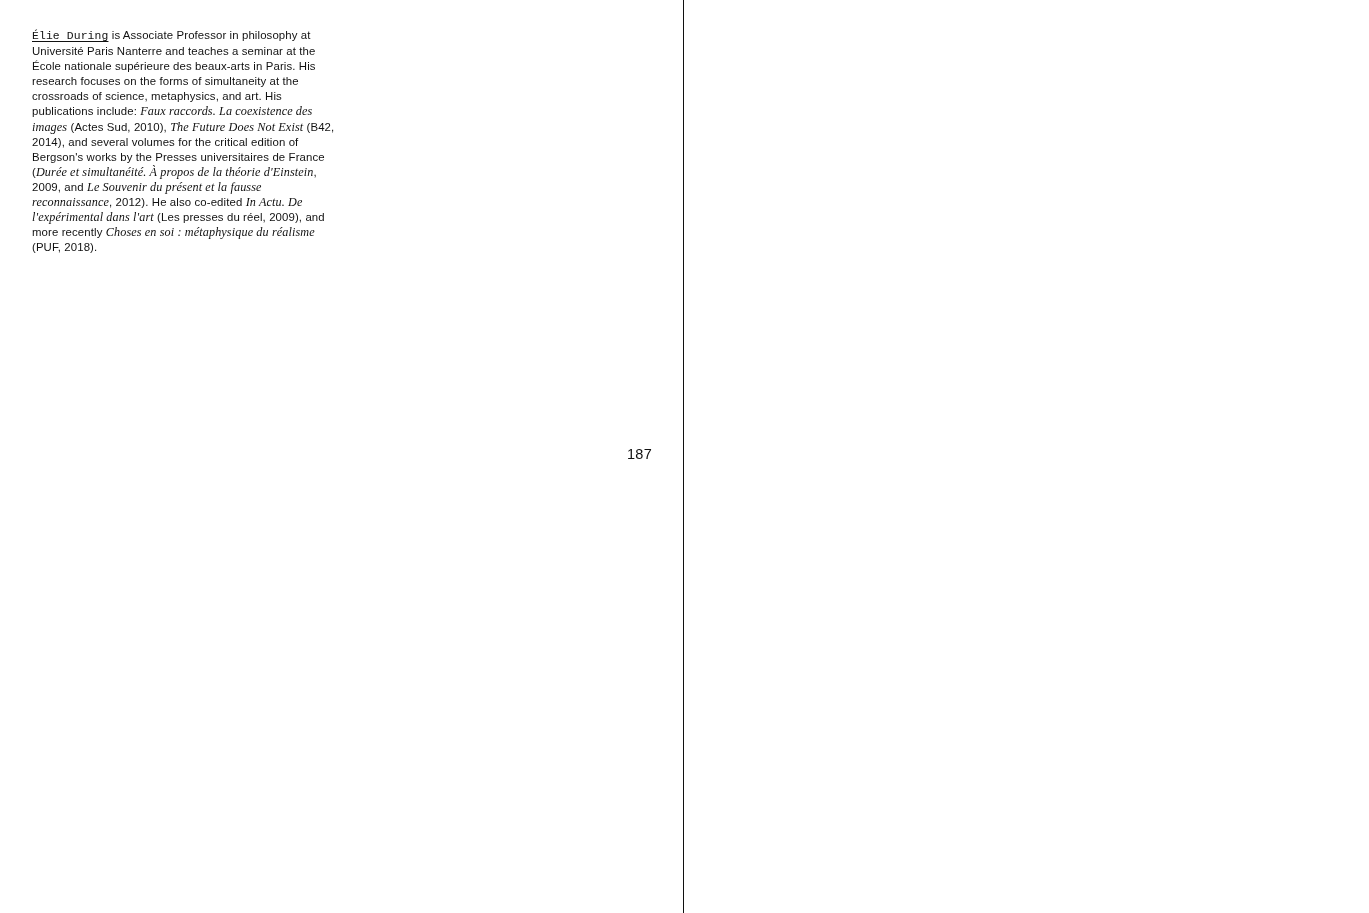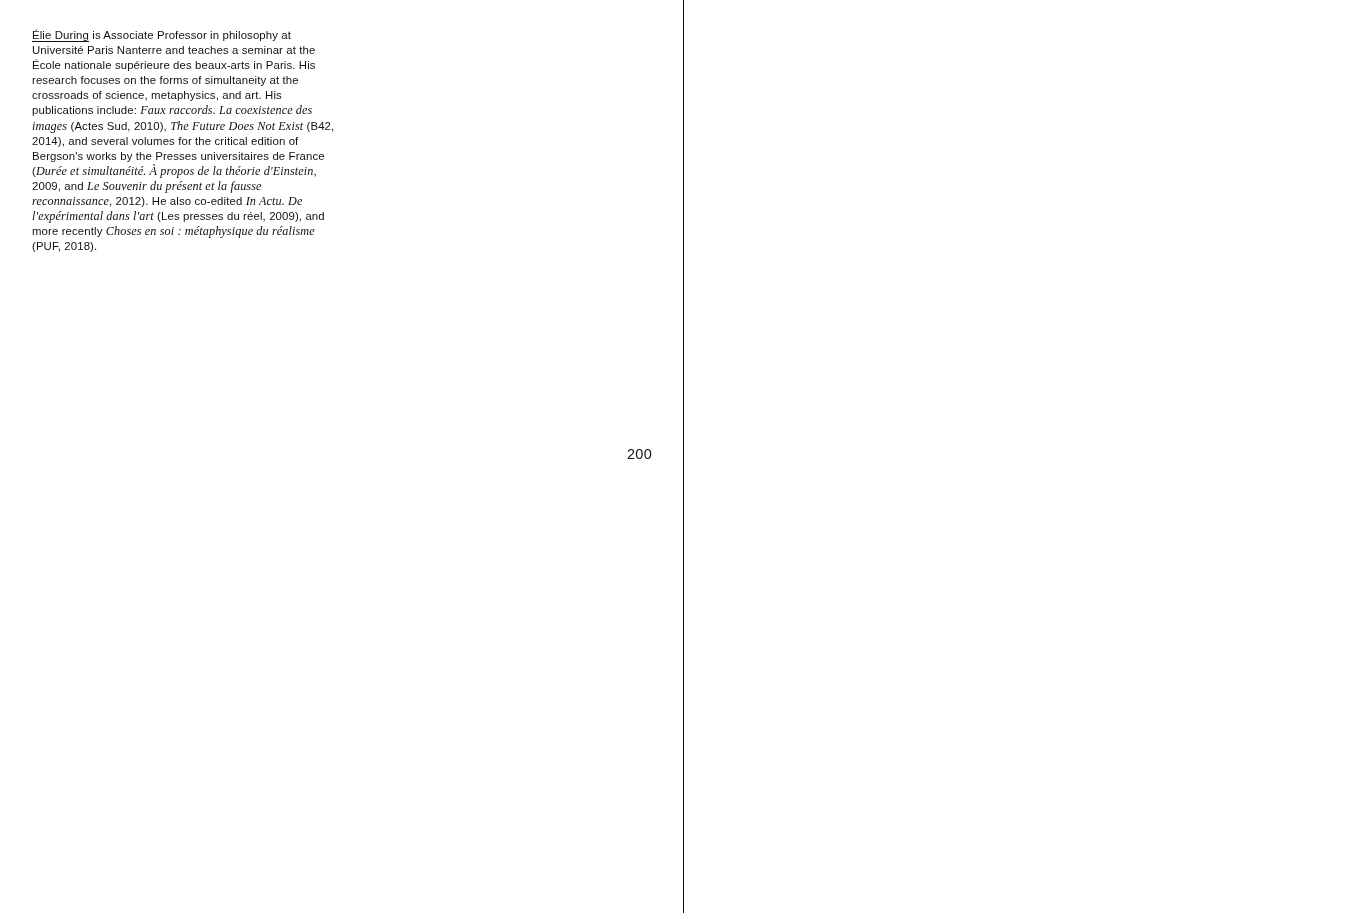--- a/index.html
+++ b/index.html
@@ -40,20 +40,21 @@
     top: 28px;
     width: 305px;
     font-size: 11.4px;
     line-height: 15.1px;
     text-align: left;
     letter-spacing: 0.01em;
   }
   .bio .name {
     text-decoration: underline;
     text-underline-offset: 2px;
+    font-family: Liberation Mono, monospace;
   }
   .bio i { font-family: "Liberation Serif", serif; font-style: italic; font-size: 12.2px; }
 
   
   .folio {
     position: absolute;
     font-size: 14.5px;
     letter-spacing: 0.02em;
     color: #111;
   }
@@ -66,21 +67,21 @@
 <body>
 
 <div class="spread">
 
   <div class="page page-left">
 
     <div class="bio">
       <span class="name">Élie During</span><span> is Associate Professor in philosophy at Université Paris Nanterre and teaches a seminar at the École nationale supérieure des beaux-arts in Paris. His research focuses on the forms of simultaneity at the crossroads of science, metaphysics, and art. His publications include: </span><i>Faux raccords. La coexistence des images</i><span> (Actes Sud, 2010), </span><i>The Future Does Not Exist</i><span> (B42, 2014), and several volumes for the critical edition of Bergson's works by the Presses universitaires de France (</span><i>Durée et simultanéité. À propos de la théorie d'Einstein</i><span>, 2009, and </span><i>Le Souvenir du présent et la fausse reconnaissance</i><span>, 2012). He also co-edited </span><i>In Actu. De l'expérimental dans l'art</i><span> (Les presses du réel, 2009), and more recently </span><i>Choses en soi : métaphysique du réalisme</i><span> (PUF, 2018).</span>
     </div>
 
-    <div class="folio folio-left">200</div>
+    <div class="folio folio-left">187</div>
   </div>
 
   <div class="page page-right">
 
     
 
     
 
     
   </div>

